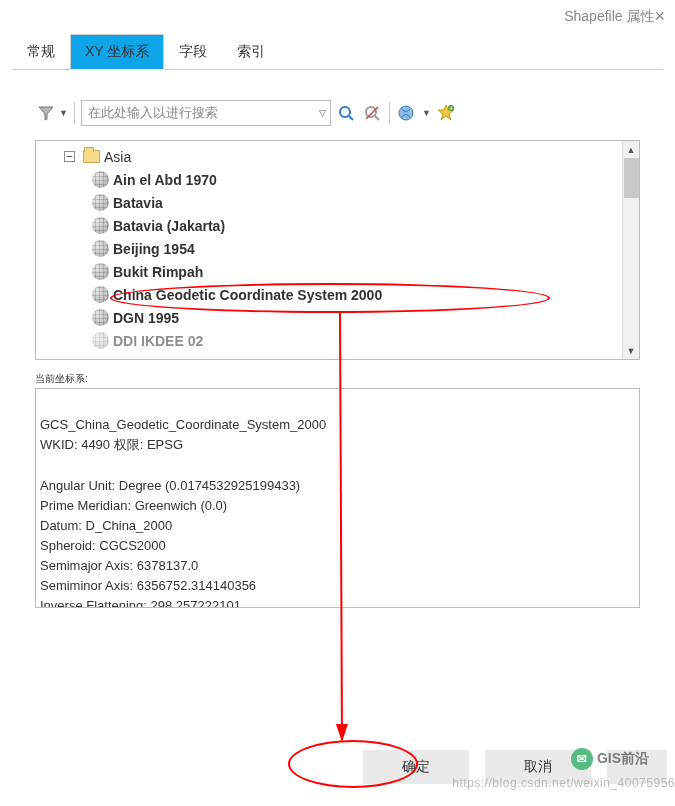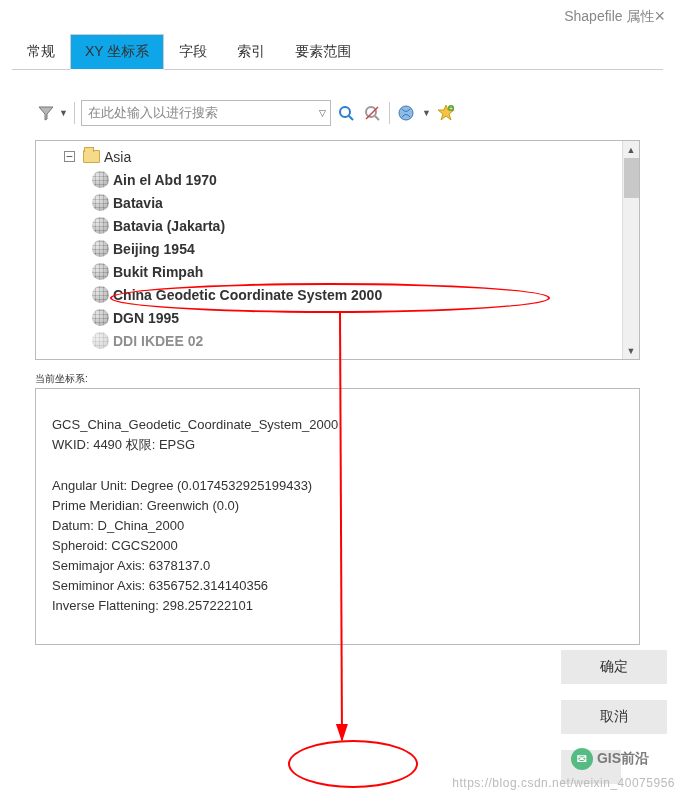--- a/index.html
+++ b/index.html
@@ -23,22 +23,22 @@
 .tree-panel .scroll .thumb { position: absolute; top: 17px; width: 15px; left: 1px; height: 40px; background: #c8c8c8; }
 .tree-row { display: flex; align-items: center; height: 23px; gap: 4px; }
 .tree-row.lvl1 { padding-left: 0; }
 .tree-row.lvl2 { padding-left: 28px; font-weight: bold; }
 .minus-box { width: 11px; height: 11px; border: 1px solid #888; display: flex; align-items: center; justify-content: center; font-size: 11px; line-height: 1; color: #555; margin-right: 4px; font-family: monospace; }
 .globe { width: 17px; height: 17px; border-radius: 50%; background: radial-gradient(circle at 30% 30%, #e8e8e8, #aaa); display: inline-block; position: relative; }
 .globe::after { content: ""; position: absolute; inset: 0; border-radius: 50%; background: repeating-linear-gradient(0deg, transparent 0 3px, rgba(0,0,0,0.15) 3px 4px), repeating-linear-gradient(90deg, transparent 0 3px, rgba(0,0,0,0.15) 3px 4px); }
 .folder { width: 17px; height: 13px; background: #f6da8a; border: 1px solid #c9a94a; border-radius: 1px; position: relative; }
 .folder::before { content:""; position:absolute; top:-4px; left:0; width:8px; height:4px; background:#f6da8a; border:1px solid #c9a94a; border-bottom:none; border-radius:1px 1px 0 0;}
 .label-current { margin: 12px 0 2px 0; font-size: 10px; }
-.details-panel { border: 1px solid #bbb; height: 257px; padding: 6px 16px; font-size: 13px; line-height: 1.55; white-space: pre-line; font-family: "Microsoft YaHei", Arial; overflow: hidden; position: relative; }
-.buttons { position: absolute; bottom: 22px; right: 0; display: flex; gap: 16px; padding-right: 8px; flex-direction: column; }
+.details-panel { border: 1px solid #bbb; height: 220px; padding: 6px 4px; font-size: 13px; line-height: 1.55; white-space: pre-line; font-family: "Microsoft YaHei", Arial; overflow: hidden; position: relative; }
+.buttons { position: absolute; bottom: 22px; right: 0; display: flex; gap: 16px; padding-right: 8px; }
 .btn { width: 106px; height: 34px; background: #e9e9e9; display: flex; align-items: center; justify-content: center; font-size: 14px; cursor: pointer; }
 .btn.last { width: 60px; }
 .annot-ellipse-sel { position: absolute; border: 2px solid #ff0000; border-radius: 50%; pointer-events: none; }
 .annot-arrow { position: absolute; pointer-events: none; }
 .watermark { position: absolute; right: 0; bottom: 16px; color: #bbb; font-size: 12px; letter-spacing: 0.5px; }
 .wm2 { position: absolute; right: 26px; bottom: 36px; color: #666; font-size: 14px; font-weight: bold; opacity: 0.85; display:flex; align-items:center; gap:4px;}
 .wm2 .dot{width:22px;height:22px;border-radius:50%;background:#3cb371;display:flex;align-items:center;justify-content:center;color:#fff;font-size:12px;}
 </style>
 </head>
 <body>
@@ -46,21 +46,20 @@
 <div class="titlebar">
   <span>Shapefile 属性</span>
   <span class="close">×</span>
 </div>
 
 <div class="tabs">
   <div class="tab">常规</div>
   <div class="tab active">XY 坐标系</div>
   <div class="tab">字段</div>
   <div class="tab">索引</div>
-  <div class="tab">要素范围</div>
 </div>
 <div class="tabline"></div>
 
 <div class="content">
   <div class="toolbar">
     <div class="funnel-wrap">
       <span class="icon-btn">
         <svg width="16" height="16">
             <path d="M1 2 L15 2 L9 9 L9 14 L7 15 L7 9 Z" fill="#b8b8b8" stroke="#777"></path>
           </svg>

